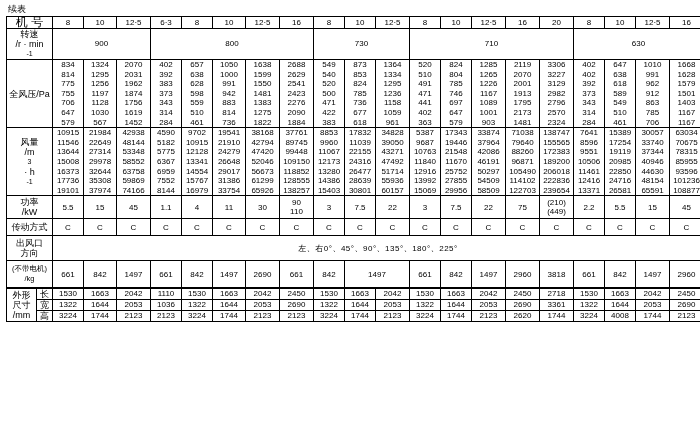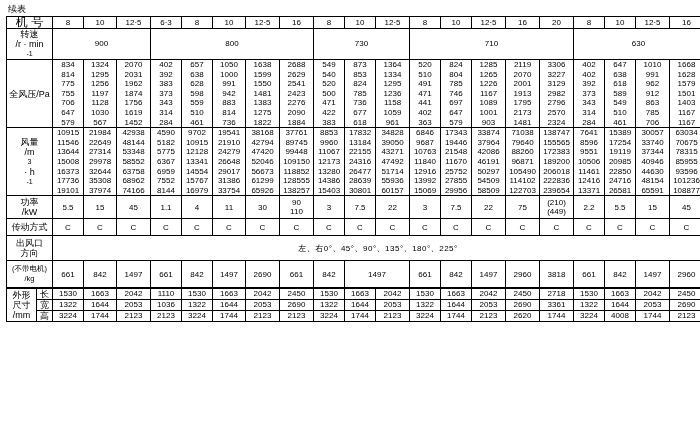--- a/index.html
+++ b/index.html
@@ -360,21 +360,21 @@
           <div>32644</div>
           <div>35308</div>
           <div>37974</div>
         </td>
         <td class="nums">
           <div>42938</div>
           <div>48144</div>
           <div>53348</div>
           <div>58552</div>
           <div>63758</div>
-          <div>68962</div>
+          <div>59869</div>
           <div>74166</div>
         </td>
         <td class="nums">
           <div>4590</div>
           <div>5182</div>
           <div>5775</div>
           <div>6367</div>
           <div>6959</div>
           <div>7552</div>
           <div>8144</div>
@@ -419,38 +419,38 @@
           <div>8853</div>
           <div>9960</div>
           <div>11067</div>
           <div>12173</div>
           <div>13280</div>
           <div>14386</div>
           <div>15403</div>
         </td>
         <td class="nums">
           <div>17832</div>
-          <div>13184</div>
+          <div>11039</div>
           <div>22155</div>
           <div>24316</div>
           <div>26477</div>
           <div>28639</div>
           <div>30801</div>
         </td>
         <td class="nums">
           <div>34828</div>
           <div>39050</div>
           <div>43271</div>
           <div>47492</div>
           <div>51714</div>
           <div>55936</div>
           <div>60157</div>
         </td>
         <td class="nums">
-          <div>6846</div>
+          <div>5387</div>
           <div>9687</div>
           <div>10763</div>
           <div>11840</div>
           <div>12916</div>
           <div>13992</div>
           <div>15069</div>
         </td>
         <td class="nums">
           <div>17343</div>
           <div>19446</div>

